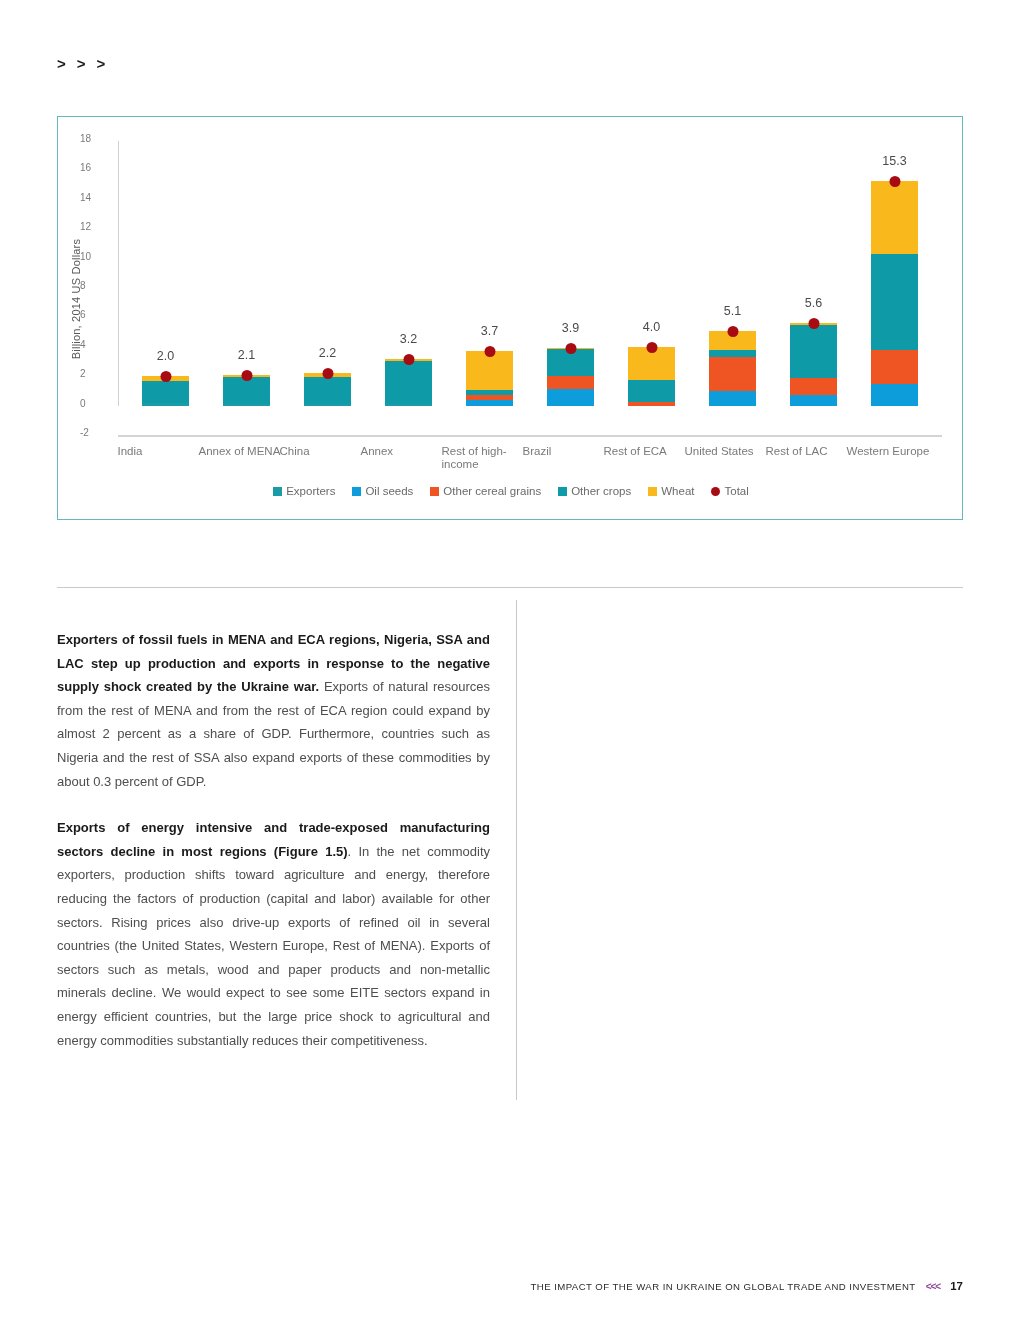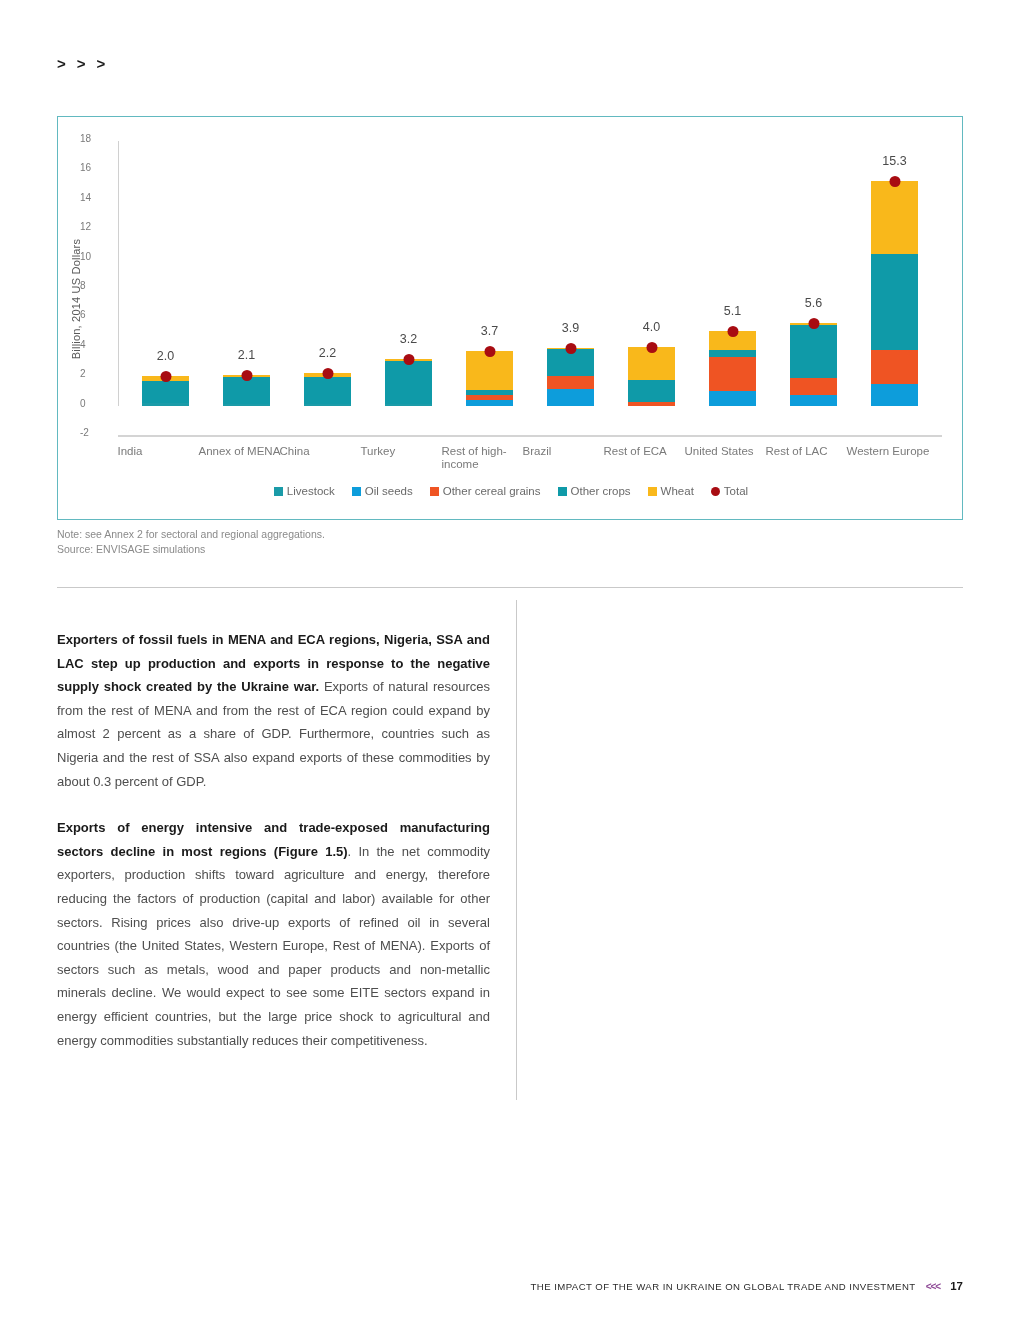--- a/index.html
+++ b/index.html
@@ -201,32 +201,32 @@
             <div class="seg" style="height: 33.81px; background: rgb(239, 84, 35);"></div>
             <div class="seg" style="height: 22.05px; background: rgb(13, 157, 219);"></div>
           </div>
           <div class="totdot" style="background: rgb(168, 12, 18); left: 769.5px; top: 34.69px;"></div>
           <div class="totlbl" style="left: 769.5px; top: 12.69px;">15.3</div>
         </div>
       <div class="xlabels" id="xlabels">
           <div class="xlab" style="left: -7.5px;">India</div>
           <div class="xlab" style="left: 73.5px;">Annex of MENA</div>
           <div class="xlab" style="left: 154.5px;">China</div>
-          <div class="xlab" style="left: 235.5px;">Turkey</div>
+          <div class="xlab" style="left: 235.5px;">Annex</div>
           <div class="xlab" style="left: 316.5px;">Rest of high-income</div>
           <div class="xlab" style="left: 397.5px;">Brazil</div>
           <div class="xlab" style="left: 478.5px;">Rest of ECA</div>
           <div class="xlab" style="left: 559.5px;">United States</div>
           <div class="xlab" style="left: 640.5px;">Rest of LAC</div>
           <div class="xlab" style="left: 721.5px;">Western Europe</div>
         </div>
       <div class="legend" id="legend">
           <div class="lg">
             <span class="swatch" style="background: rgb(26, 155, 168);"></span>
-            <span>Livestock</span>
+            <span>Exporters</span>
           </div>
           <div class="lg">
             <span class="swatch" style="background: rgb(13, 157, 219);"></span>
             <span>Oil seeds</span>
           </div>
           <div class="lg">
             <span class="swatch" style="background: rgb(239, 84, 35);"></span>
             <span>Other cereal grains</span>
           </div>
           <div class="lg">
@@ -238,24 +238,20 @@
             <span>Wheat</span>
           </div>
           <div class="lg">
             <span class="swatch dot" style="background: rgb(168, 12, 18);"></span>
             <span>Total</span>
           </div>
         </div>
     </div>
   </div>
 
-  <div class="note">
-    <div>Note: see Annex 2 for sectoral and regional aggregations.</div>
-    <div>Source: ENVISAGE simulations</div>
-  </div>
 
   <div class="hr"></div>
   <div class="vrule"></div>
 
   <div class="col">
     <p class="para">
       <b>Exporters of fossil fuels in MENA and ECA regions, Nigeria, SSA and LAC step up production and exports in response to the negative supply shock created by the Ukraine war.</b><span> Exports of natural resources from the rest of MENA and from the rest of ECA region could expand by almost 2 percent as a share of GDP. Furthermore, countries such as Nigeria and the rest of SSA also expand exports of these commodities by about 0.3 percent of GDP.</span>
     </p>
     <p class="para">
       <b>Exports of energy intensive and trade-exposed manufacturing sectors decline in most regions (Figure 1.5)</b><span>. In the net commodity exporters, production shifts toward agriculture and energy, therefore reducing the factors of production (capital and labor) available for other sectors. Rising prices also drive-up exports of refined oil in several countries (the United States, Western Europe, Rest of MENA). Exports of sectors such as metals, wood and paper products and non-metallic minerals decline. We would expect to see some EITE sectors expand in energy efficient countries, but the large price shock to agricultural and energy commodities substantially reduces their competitiveness.</span>

